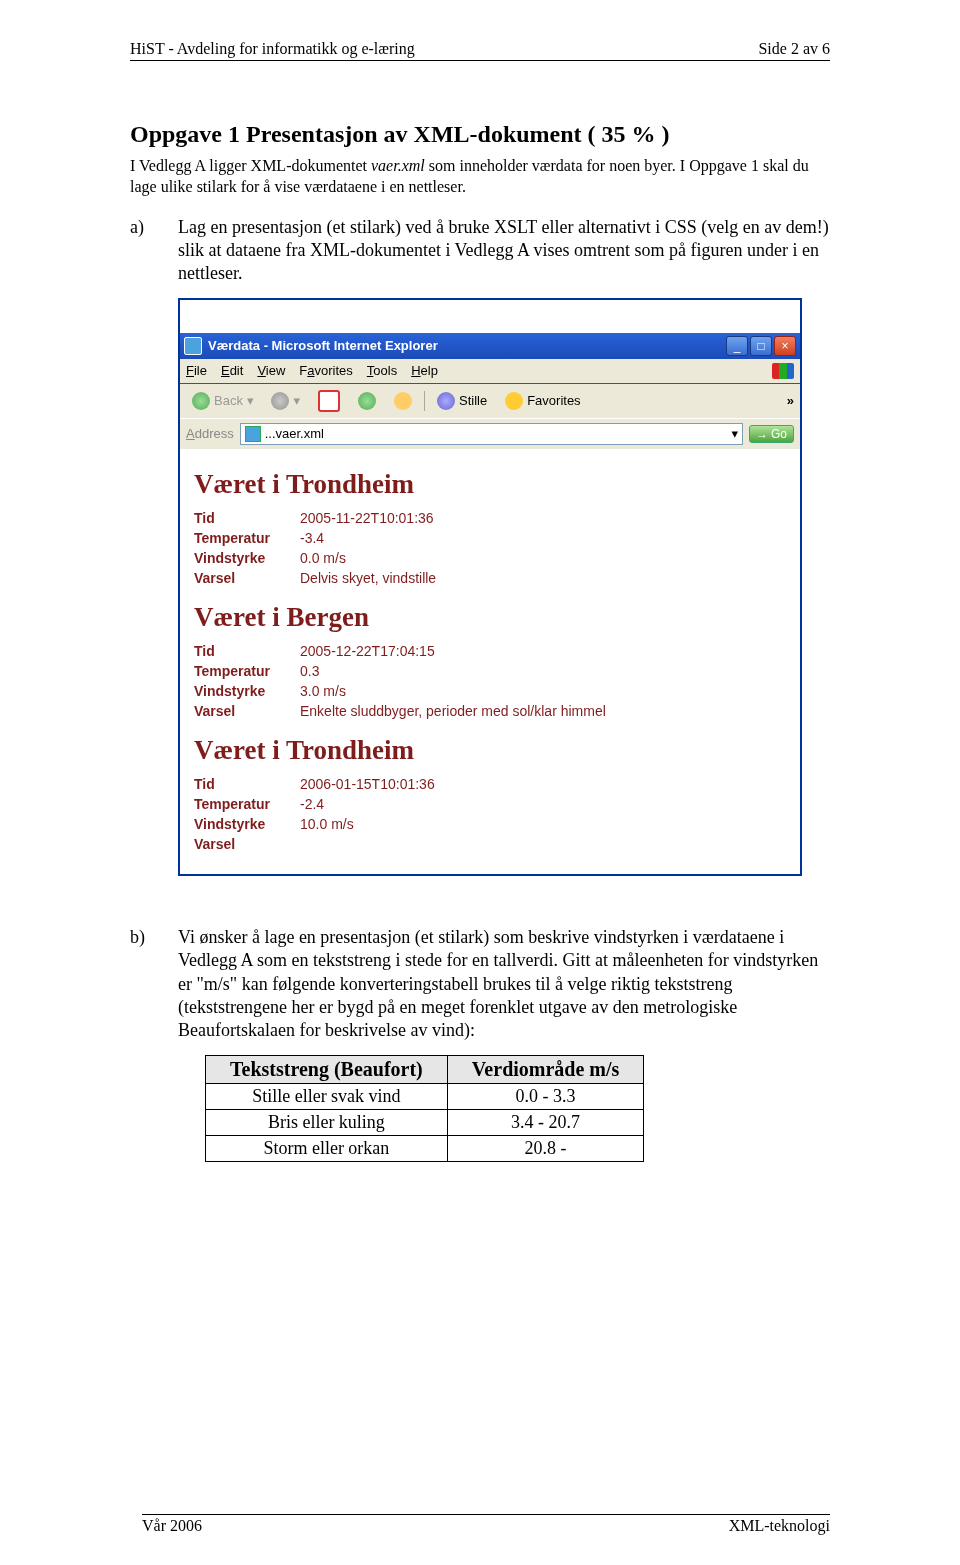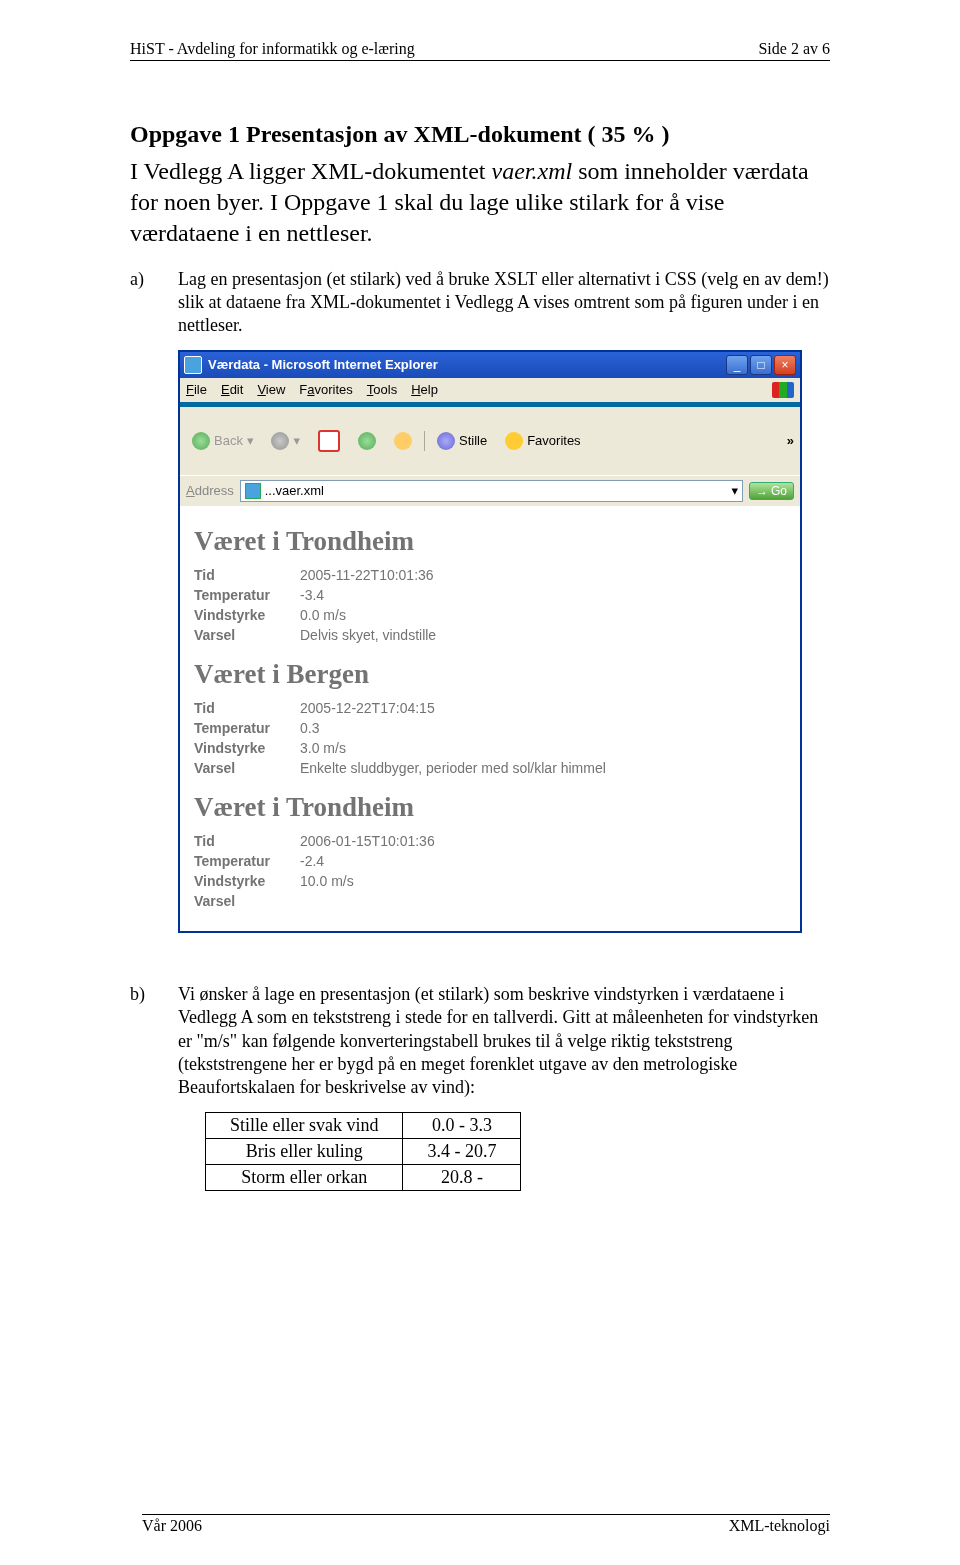--- a/index.html
+++ b/index.html
@@ -1,49 +1,49 @@
 <!DOCTYPE html>
 <html><head>
 <meta charset="utf-8">
 <style>
   body { margin:0; font-family:"Times New Roman",serif; background:#fff; color:#000; }
   .page { width:880px; min-height:1565px; margin:0 auto; padding:40px 90px 30px 90px; box-sizing:border-box; position:relative; }
   .hdrline { display:flex; justify-content:space-between; font-size:16px; border-bottom:1px solid #000; padding-bottom:2px; }
   .spacer { height:60px; }
   .h1line { font-size:24px; font-weight:bold; margin-bottom:8px; }
-  .para { font-size:24px; line-height:1.3; margin-bottom:18px; }
+  .para { font-size:16px; line-height:1.3; margin-bottom:18px; }
   .li-row { display:flex; font-size:18px; line-height:1.3; margin-bottom:12px; }
   .li-mark { width:48px; flex-shrink:0; }
   .li-body { flex:1; }
   .ital { font-style:italic; }
   .browser { width:620px; margin:8px 0 0 48px; border:2px solid #003399; font-family:Tahoma,Arial,sans-serif; font-size:13px; background:#fff; }
-  .titlebar { height:26px; background:linear-gradient(#2a62d8,#1a4bb8); color:#fff; display:flex; align-items:center; padding:0 4px; }
+  .titlebar { height:26px; background:linear-gradient(#2a62d8,#1a4bb8); color:#fff; display:flex; align-items:center; padding:0 4px;margin-top:33px; }
   .titlebar .ieicon { width:16px;height:16px;background:#4aa3df;border:1px solid #fff;border-radius:2px;margin-right:6px; }
   .titlebar .ttl { flex:1; font-weight:bold; font-size:13px; }
   .winbtn { width:20px;height:18px;background:linear-gradient(#6fa3ef,#3b6ed0);border:1px solid #1a3a80;border-radius:3px;margin-left:2px;color:#fff;display:flex;align-items:center;justify-content:center;font-size:12px;line-height:1; }
   .winbtn.close { background:linear-gradient(#f08060,#d04020); border-color:#a02010; }
   .menubar { background:#ece9d8; padding:4px 6px; display:flex; gap:14px; color:#000; }
   .menubar .flag { margin-left:auto; width:22px;height:16px; background:linear-gradient(90deg,#d22 33%,#2a2 33% 66%,#26c 66%); border-radius:2px; }
-  .toolbar { background:#ece9d8; padding:21px 6px; display:flex; align-items:center; gap:6px; border-top:5px solid #0369a1; }
+  .toolbar { background:#ece9d8; padding:4px 6px; display:flex; align-items:center; gap:6px; border-top:1px solid #0369a1; }
   .tbtn { display:flex; align-items:center; gap:4px; padding:2px 6px; color:#999; }
   .tbtn.en { color:#000; }
   .ticon { width:18px;height:18px;border-radius:50%; display:inline-block; }
   .ticon.back { background:radial-gradient(#9d9,#5a5); }
   .ticon.stop { background:#fff;border:2px solid #d33;border-radius:3px;color:#d33; }
   .ticon.refresh { background:radial-gradient(#9d9,#5a5); }
   .ticon.home { background:#fc6; }
   .ticon.srch { background:radial-gradient(#aaf,#66c); }
   .ticon.fav { background:#fc3; }
   .toolbar .chev { margin-left:auto; font-weight:bold; }
   .addrbar { background:#ece9d8; padding:4px 6px; display:flex; align-items:center; gap:6px; border-top:1px solid #fff; }
   .addr-label { color:#888; }
   .addrbox { flex:1; background:#fff; border:1px solid #7f9db9; padding:2px 4px; display:flex; align-items:center; gap:4px; }
   .addrbox .favi { width:14px;height:14px;background:#4aa3df;border:1px solid #2a5; }
   .gobtn { background:linear-gradient(#aee49a,#4fa33a); border:1px solid #3a7; border-radius:3px; color:#fff; padding:1px 6px; display:flex; align-items:center; gap:3px; font-size:12px; }
-  .content { background:#fff; padding:6px 14px 20px 14px; font-family:"Times New Roman",serif; color:#737373; }
+  .content { background:#fff; padding:6px 14px 20px 14px; font-family:"Times New Roman",serif; color:#7f1d1d; }
   .content h2 { font-size:27px; font-weight:bold; margin:14px 0 8px 0; }
   .content table { border-collapse:collapse; font-size:14px; font-family:Tahoma,Arial,sans-serif; }
   .content table td { padding:2px 6px 2px 0; vertical-align:top; }
   .content table td.lab { font-weight:bold; width:100px; }
   .statusbar { background:#ece9d8; border-top:1px solid #aca899; padding:3px 6px; display:flex; align-items:center; gap:6px; font-size:12px; }
   .statusbar .sicon { width:14px;height:14px;background:#4aa3df;border-radius:2px; }
   .statusbar .sp { flex:1; }
   .statusbar .cicon { width:14px;height:14px;background:#8ad; }
   .after-sp { height:50px; }
   .beau-table { margin:6px 0 0 75px; border-collapse:collapse; font-size:18px; }
@@ -200,20 +200,24 @@
 
   <div class="after-sp"></div>
 
   <div class="li-row">
     <div class="li-mark">b)</div>
     <div class="li-body">Vi ønsker å lage en presentasjon (et stilark) som beskrive vindstyrken i værdataene i Vedlegg A som en tekststreng i stede for en tallverdi. Gitt at måleenheten for vindstyrken er "m/s" kan følgende konverteringstabell brukes til å velge riktig tekststreng (tekststrengene her er bygd på en meget forenklet utgave av den metrologiske Beaufortskalaen for beskrivelse av vind):</div>
   </div>
 
   <table class="beau-table">
     <tbody>
+        <tr>
+      <th>Tekststreng (Beaufort)</th>
+      <th>Verdiområde m/s</th>
+    </tr>
     <tr>
           <td class="l">Stille eller svak vind</td>
           <td>0.0 - 3.3</td>
         </tr>
     <tr>
           <td class="l">Bris eller kuling</td>
           <td>3.4 - 20.7</td>
         </tr>
     <tr>
           <td class="l">Storm eller orkan</td>

